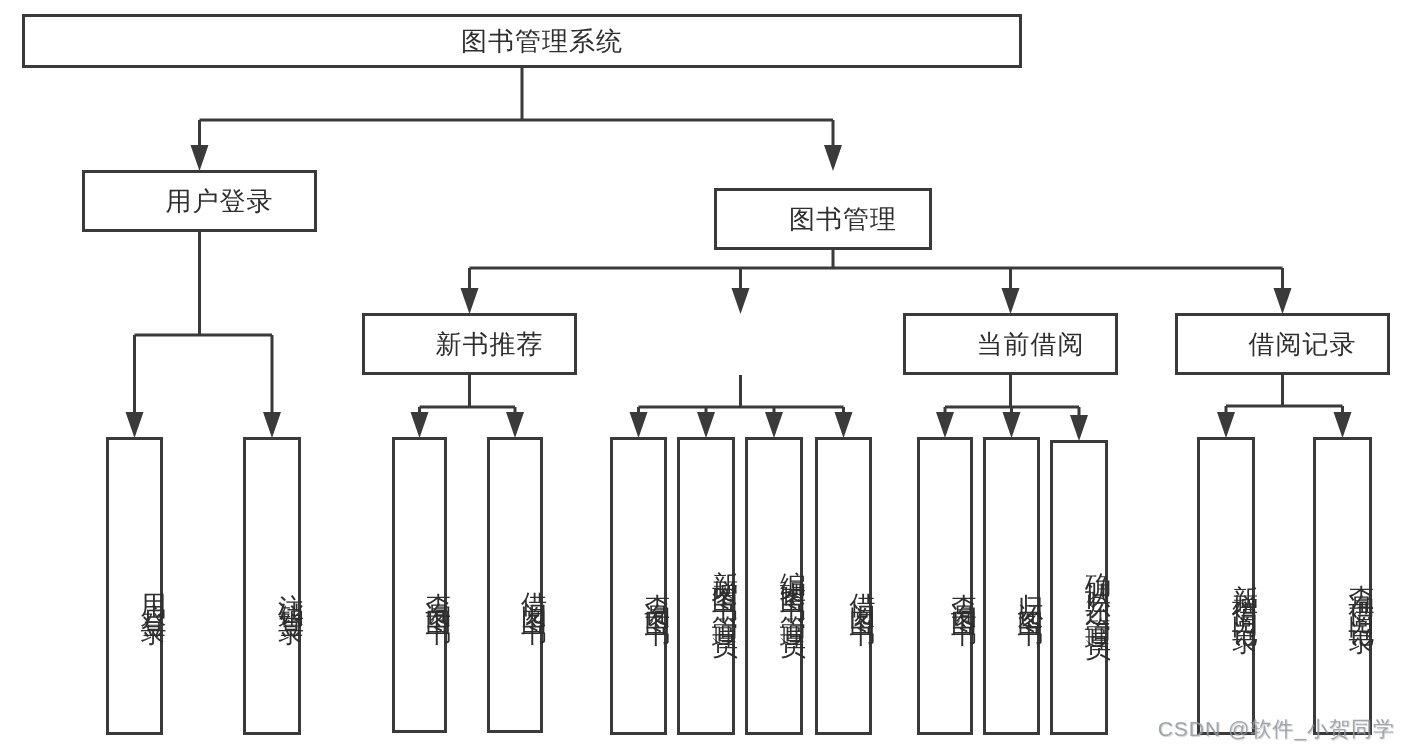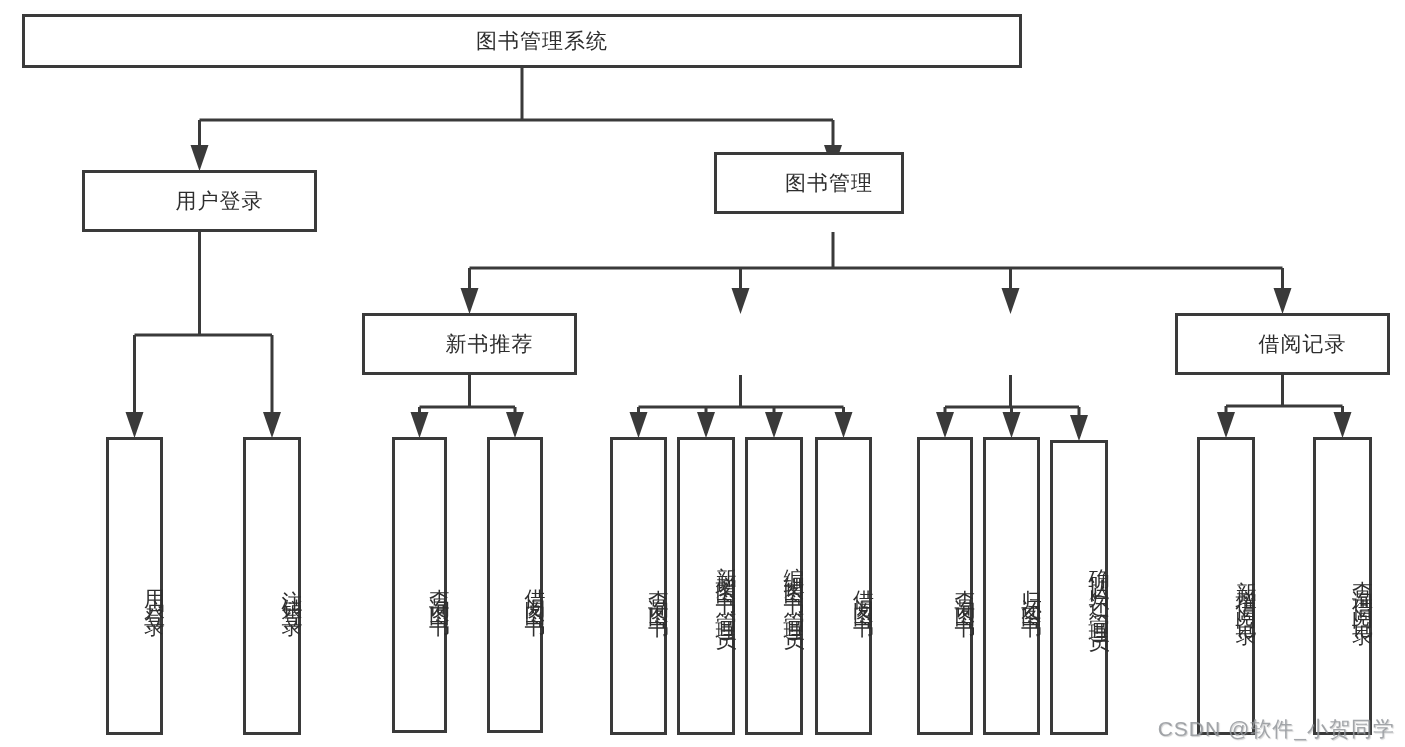--- a/index.html
+++ b/index.html
@@ -18,21 +18,21 @@
   }
   .node {
     position: absolute;
     background: #ffffff;
     border: 3px solid #3a3a3a;
     box-sizing: border-box;
     display: flex;
     align-items: center;
     justify-content: center;
     color: #2e2e2e;
-    font-size: 21px;
+    font-size: 26px;
     letter-spacing: 1px;
     white-space: nowrap;
     padding-left: 40px;
   }
   .node.v {
     writing-mode: vertical-lr;
     text-orientation: mixed;
     letter-spacing: 9px;
     white-space: normal;
   }
@@ -79,25 +79,28 @@
       <path d="M1282.5,375 V406 M1226,406 H1342.5 M1226,406 V433 M1342.5,406 V433" fill="none" stroke="#3a3a3a" stroke-width="3"></path>
       <polygon points="1217,412 1235,412 1226,438" fill="#3a3a3a"></polygon>
       <polygon points="1333.5,412 1351.5,412 1342.5,438" fill="#3a3a3a"></polygon>
     </svg>
     <div class="node" style="left: 22px; top: 14px; width: 1000px; height: 54px;">
       <span class="node-label">图书管理系统</span>
     </div>
     <div class="node" style="left: 82px; top: 170px; width: 235px; height: 62px;">
       <span class="node-label">用户登录</span>
     </div>
-    <div class="node" style="left: 714px; top: 152px; width: 190px; height: 62px; align-items: center;">
+    <div class="node" style="left: 714px; top: 188px; width: 218px; height: 62px; align-items: center;">
       <span class="node-label">图书管理</span>
     </div>
     <div class="node" style="left: 362px; top: 313px; width: 215px; height: 62px;">
       <span class="node-label">新书推荐</span>
+    </div>
+    <div class="node" style="left: 903px; top: 313px; width: 215px; height: 62px;">
+      <span class="node-label">当前借阅</span>
     </div>
     <div class="node" style="left: 1175px; top: 313px; width: 215px; height: 62px;">
       <span class="node-label">借阅记录</span>
     </div>
     <div class="node v" style="left: 106px; top: 437px; width: 57px; height: 298px;">
       <span class="node-label">用户登录</span>
     </div>
     <div class="node v" style="left: 243px; top: 437px; width: 58px; height: 298px;">
       <span class="node-label">注销登录</span>
     </div>

